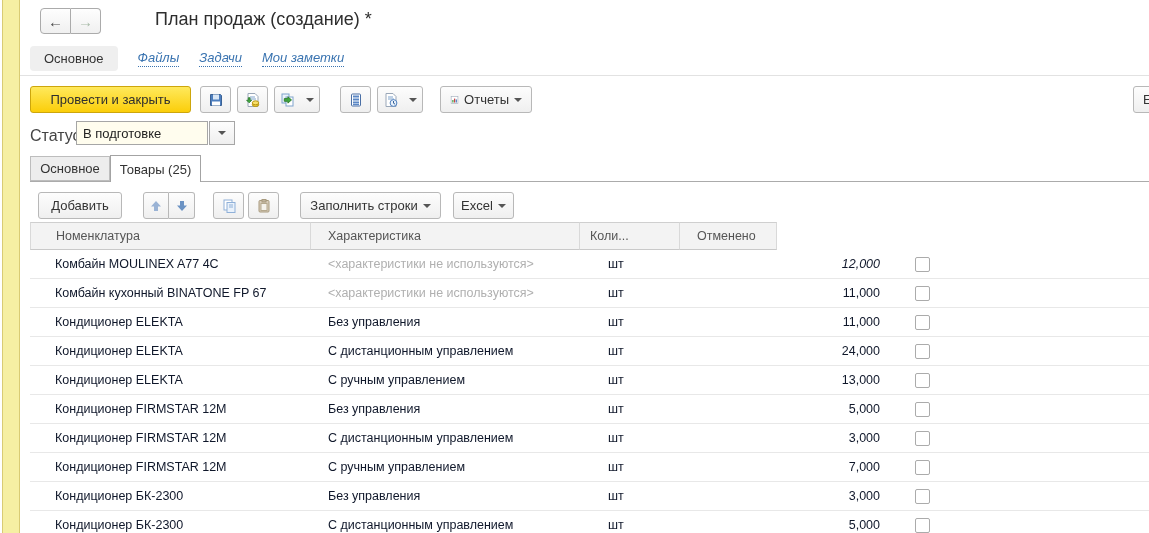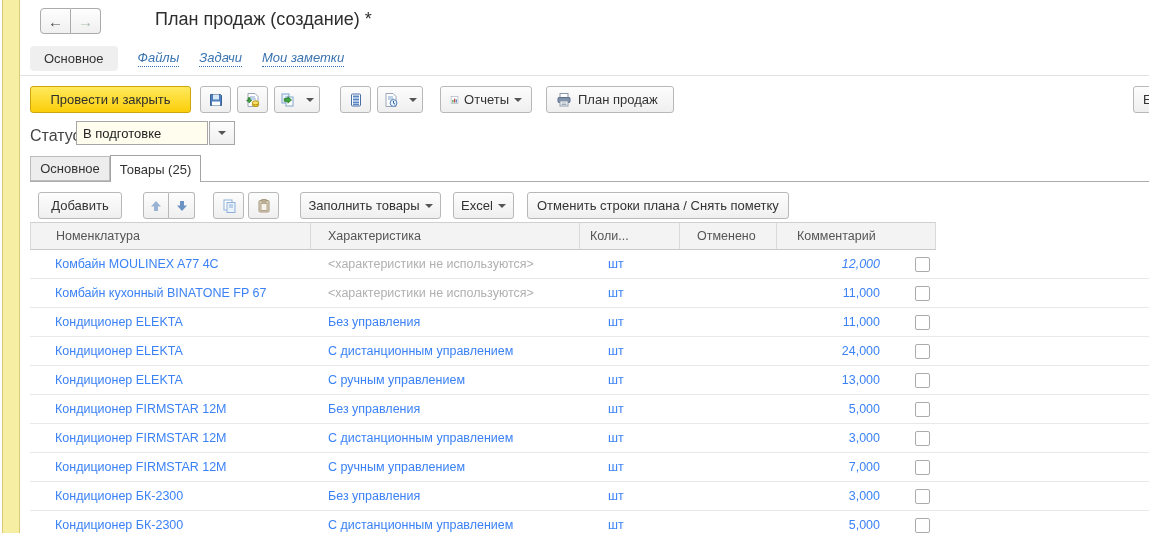--- a/index.html
+++ b/index.html
@@ -61,21 +61,21 @@
   .joined-r{border-radius:0 3px 3px 0;border-left:none;}
 
   
   .tbl{position:absolute;left:30px;top:222px;width:1119px;}
   .trow{display:flex;}
   .th{box-sizing:border-box;height:28px;background:#F3F3F3;border-top:1px solid #CFCFCF;
     border-bottom:1px solid #C9C9C9;border-right:1px solid #D9D9D9;display:flex;align-items:center;
     font-size:12.5px;color:#555;overflow:hidden;white-space:nowrap;}
   .th:first-child{border-left:1px solid #D9D9D9;}
   .td{box-sizing:border-box;height:29px;border-bottom:1px solid #E8E8E8;display:flex;
-    align-items:center;font-size:12.5px;color:#3b82f6;overflow:hidden;white-space:nowrap;}
+    align-items:center;font-size:12.5px;color:#0f172a;overflow:hidden;white-space:nowrap;}
   .muted{color:#B0B0B0;}
   .num{justify-content:flex-end;}
   .cbx{width:15px;height:15px;box-sizing:border-box;border:1px solid #ABABAB;border-radius:2px;
     background:#fff;}
 
   .more-btn{left:1133px;width:46px;overflow:hidden;justify-content:flex-start;}
 </style>
 </head>
 <body>
 
@@ -155,31 +155,20 @@
     <svg class="icon16" style="margin-right:5px;" viewBox="0 0 16 16">
       <rect x="2" y="2" width="12" height="12" fill="#fff" stroke="#9AA7B8"></rect>
       <rect x="4" y="8" width="2.2" height="4.5" fill="#44A044"></rect>
       <rect x="7" y="5.5" width="2.2" height="7" fill="#CC4444"></rect>
       <rect x="10" y="7" width="2.2" height="5.5" fill="#4D7EBE"></rect>
     </svg>
     <span>Отчеты</span>
     <span class="caret"></span>
   </div>
 
-  <div class="btn" style="left:546px;top:86px;width:128px;justify-content:flex-start;">
-    <svg class="icon16" style="margin-right:6px;" viewBox="0 0 16 16">
-      <rect x="4" y="1.5" width="8" height="4" fill="#fff" stroke="#8A97A8"></rect>
-      <rect x="2" y="5.5" width="12" height="5" rx="1" fill="#7F93AB" stroke="#5E7档"></rect>
-      <rect x="2" y="5.5" width="12" height="5" rx="1" fill="#7F93AB" stroke="#5E708A"></rect>
-      <rect x="4" y="9" width="8" height="5" fill="#fff" stroke="#8A97A8"></rect>
-      <line x1="5.5" y1="11" x2="10.5" y2="11" stroke="#9AA7B8"></line>
-      <line x1="5.5" y1="12.5" x2="10.5" y2="12.5" stroke="#9AA7B8"></line>
-    </svg>
-    <span>План продаж</span>
-  </div>
 
   <div class="btn more-btn" style="top:86px;">
     <span>Еще</span>
   </div>
 
   <div class="status-label">Статус:</div>
   <div class="status-field">В подготовке</div>
   <div class="status-drop">
     <span class="caret" style="margin-left:0;"></span>
   </div>
@@ -211,36 +200,34 @@
   </div>
   <div class="btn tt icon-btn" style="left:248px;width:31px;">
     <svg class="icon16" viewBox="0 0 16 16">
       <rect x="3" y="2.5" width="10" height="11.5" rx="1" fill="#D8CDBB" stroke="#A89A7E"></rect>
       <rect x="6" y="1.5" width="4" height="2.5" fill="#C0B49E" stroke="#A89A7E"></rect>
       <rect x="5" y="5.5" width="6" height="7" fill="#F5F2EC" stroke="#B5A98F"></rect>
     </svg>
   </div>
 
   <div class="btn tt" style="left:300px;width:141px;">
-    <span>Заполнить товары</span>
+    <span>Заполнить строки</span>
     <span class="caret"></span>
   </div>
   <div class="btn tt" style="left:453px;width:61px;">
     <span>Excel</span>
     <span class="caret"></span>
   </div>
-  <div class="btn tt" style="left:527px;">Отменить строки плана / Снять пометку</div>
 
   <div class="tbl">
     <div class="trow" id="thead">
         <div class="th" style="width: 281px; padding-left: 25px;">Номенклатура</div>
         <div class="th" style="width: 269px; padding-left: 17px;">Характеристика</div>
         <div class="th" style="width: 100px; padding-left: 10px;">Коли...</div>
         <div class="th" style="width: 97px; padding-left: 17px;">Отменено</div>
-        <div class="th" style="width: 159px; padding-left: 20px;">Комментарий</div>
       </div>
     <div id="tbody">
         <div class="trow">
           <div class="td" style="width: 281px; padding-left: 25px;">Комбайн MOULINEX  A77 4C</div>
           <div class="td muted" style="width: 269px; padding-left: 17px;">&lt;характеристики не используются&gt;</div>
           <div class="td" style="width: 213px; padding-left: 28px;">шт</div>
           <div class="td num" style="width: 100px; padding-right: 13px; font-style: italic;">12,000</div>
           <div class="td" style="width: 97px;">
             <div class="cbx" style="margin-left: 22px;"></div>
           </div>

